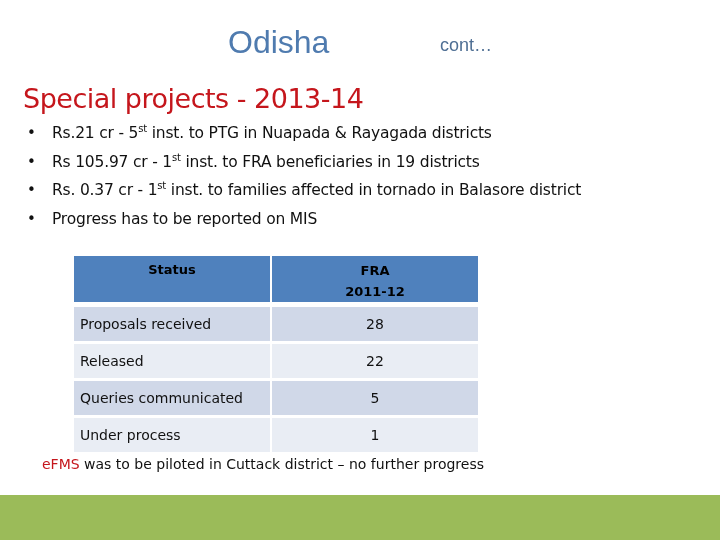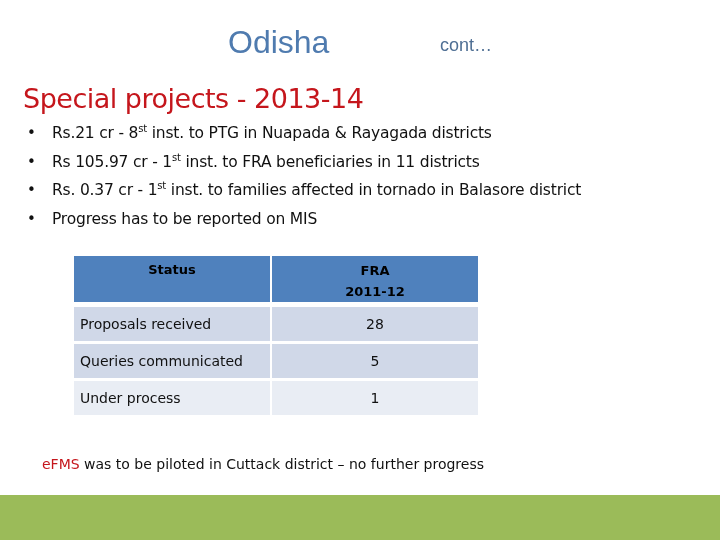--- a/index.html
+++ b/index.html
@@ -147,25 +147,25 @@
 <body>
 
 <div class="title">Odisha</div>
 <div class="cont">cont…</div>
 
 <div class="heading">Special projects - 2013-14</div>
 
 <ul class="bullets">
   <li>
     <span class="dot">•</span>
-    <span>Rs.21 cr - 8</span><sup>st</sup><span> inst. to PTG in Nuapada &amp; Rayagada districts</span>
-  </li>
-  <li>
-    <span class="dot">•</span>
-    <span>Rs 105.97 cr - 1</span><sup>st</sup><span> inst. to FRA beneficiaries in 11 districts</span>
+    <span>Rs.21 cr - 5</span><sup>st</sup><span> inst. to PTG in Nuapada &amp; Rayagada districts</span>
+  </li>
+  <li>
+    <span class="dot">•</span>
+    <span>Rs 105.97 cr - 1</span><sup>st</sup><span> inst. to FRA beneficiaries in 19 districts</span>
   </li>
   <li>
     <span class="dot">•</span>
     <span>Rs. 0.37 cr - 1</span><sup>st</sup><span> inst. to families affected in tornado in Balasore district</span>
   </li>
   <li>
     <span class="dot">•</span>
     <span>Progress has to be reported on MIS</span>
   </li>
 </ul>
@@ -178,20 +178,24 @@
         <div>FRA</div>
         <div>2011-12</div>
       </th>
     </tr>
   </thead>
   <tbody>
     <tr class="odd">
       <td class="col1">Proposals received</td>
       <td class="col2">28</td>
     </tr>
+    <tr class="even">
+      <td class="col1">Released</td>
+      <td class="col2">22</td>
+    </tr>
     <tr class="odd">
       <td class="col1">Queries communicated</td>
       <td class="col2">5</td>
     </tr>
     <tr class="even">
       <td class="col1">Under process</td>
       <td class="col2">1</td>
     </tr>
   </tbody>
 </table>

